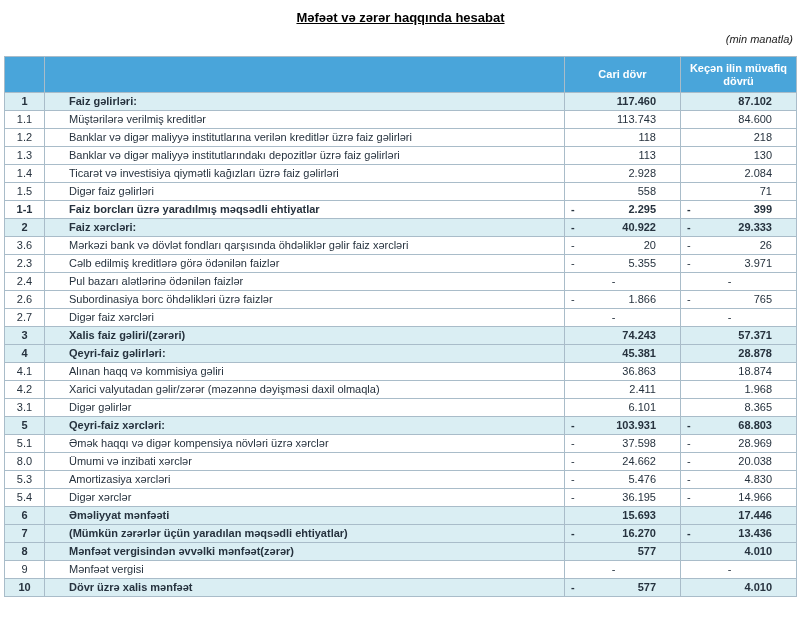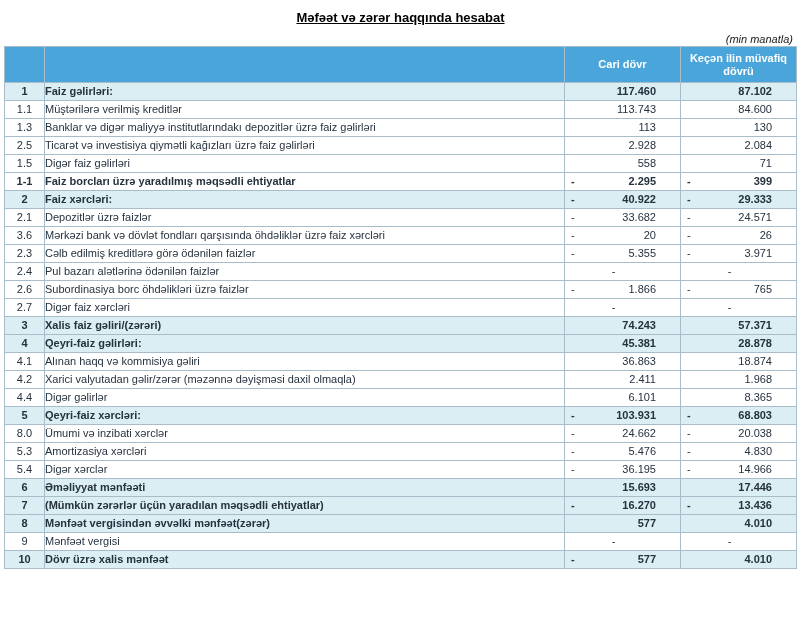--- a/index.html
+++ b/index.html
@@ -23,21 +23,21 @@
     text-decoration: underline;
     color: #000000;
     margin: 4px 0 8px 0;
   }
   .unit-note {
     text-align: right;
     font-style: italic;
     font-size: 11px;
     color: #222222;
     padding-right: 4px;
-    margin-bottom: 1px;
+    margin-bottom: 11px;
   }
   table.report {
     width: 100%;
     border-collapse: collapse;
     table-layout: fixed;
     font-size: 11px;
   }
   th, td {
     border: 1px solid #a9bcc9;
     padding: 2px 4px;
@@ -53,21 +53,21 @@
     padding: 2px 6px;
   }
   .col-no   { width: 40px; }
   .col-num  { width: 116px; }
   td.c-no {
     text-align: center;
     white-space: nowrap;
   }
   td.c-label {
     text-align: left;
-    padding-left: 0;
+    padding-left: 24px;
     white-space: nowrap;
     overflow: hidden;
   }
   td.c-num { padding: 2px 2px; }
   .cellwrap {
     display: flex;
     align-items: baseline;
     padding: 0 22px 0 4px;
     min-height: 13px;
   }
@@ -124,31 +124,41 @@
           <td class="c-no">1.1</td>
           <td class="c-label">Müştərilərə verilmiş kreditlər</td>
           <td class="c-num">
             <div class="cellwrap pos">113.743</div>
           </td>
           <td class="c-num">
             <div class="cellwrap pos">84.600</div>
           </td>
         </tr>
         <tr class="row-detail">
+          <td class="c-no">1.2</td>
+          <td class="c-label">Banklar və digər maliyyə institutlarına verilən kreditlər üzrə faiz gəlirləri</td>
+          <td class="c-num">
+            <div class="cellwrap pos">118</div>
+          </td>
+          <td class="c-num">
+            <div class="cellwrap pos">218</div>
+          </td>
+        </tr>
+        <tr class="row-detail">
           <td class="c-no">1.3</td>
           <td class="c-label">Banklar və digər maliyyə institutlarındakı depozitlər üzrə faiz gəlirləri</td>
           <td class="c-num">
             <div class="cellwrap pos">113</div>
           </td>
           <td class="c-num">
             <div class="cellwrap pos">130</div>
           </td>
         </tr>
         <tr class="row-detail">
-          <td class="c-no">2.5</td>
+          <td class="c-no">1.4</td>
           <td class="c-label">Ticarət və investisiya qiymətli kağızları üzrə faiz gəlirləri</td>
           <td class="c-num">
             <div class="cellwrap pos">2.928</div>
           </td>
           <td class="c-num">
             <div class="cellwrap pos">2.084</div>
           </td>
         </tr>
         <tr class="row-detail">
           <td class="c-no">1.5</td>
@@ -186,38 +196,22 @@
             </div>
           </td>
           <td class="c-num">
             <div class="cellwrap neg">
               <span>-</span>
               <span>29.333</span>
             </div>
           </td>
         </tr>
         <tr class="row-detail">
-          <td class="c-no">2.1</td>
-          <td class="c-label">Depozitlər üzrə faizlər</td>
-          <td class="c-num">
-            <div class="cellwrap neg">
-              <span>-</span>
-              <span>33.682</span>
-            </div>
-          </td>
-          <td class="c-num">
-            <div class="cellwrap neg">
-              <span>-</span>
-              <span>24.571</span>
-            </div>
-          </td>
-        </tr>
-        <tr class="row-detail">
           <td class="c-no">3.6</td>
-          <td class="c-label">Mərkəzi bank və dövlət fondları qarşısında öhdəliklər üzrə faiz xərcləri</td>
+          <td class="c-label">Mərkəzi bank və dövlət fondları qarşısında öhdəliklər gəlir faiz xərcləri</td>
           <td class="c-num">
             <div class="cellwrap neg">
               <span>-</span>
               <span>20</span>
             </div>
           </td>
           <td class="c-num">
             <div class="cellwrap neg">
               <span>-</span>
               <span>26</span>
@@ -310,21 +304,21 @@
           <td class="c-no">4.2</td>
           <td class="c-label">Xarici valyutadan gəlir/zərər (məzənnə dəyişməsi daxil olmaqla)</td>
           <td class="c-num">
             <div class="cellwrap pos">2.411</div>
           </td>
           <td class="c-num">
             <div class="cellwrap pos">1.968</div>
           </td>
         </tr>
         <tr class="row-detail">
-          <td class="c-no">4.4</td>
+          <td class="c-no">3.1</td>
           <td class="c-label">Digər gəlirlər</td>
           <td class="c-num">
             <div class="cellwrap pos">6.101</div>
           </td>
           <td class="c-num">
             <div class="cellwrap pos">8.365</div>
           </td>
         </tr>
         <tr class="row-section">
           <td class="c-no">5</td>
@@ -332,20 +326,36 @@
           <td class="c-num">
             <div class="cellwrap neg">
               <span>-</span>
               <span>103.931</span>
             </div>
           </td>
           <td class="c-num">
             <div class="cellwrap neg">
               <span>-</span>
               <span>68.803</span>
+            </div>
+          </td>
+        </tr>
+        <tr class="row-detail">
+          <td class="c-no">5.1</td>
+          <td class="c-label">Əmək haqqı və digər kompensiya növləri üzrə xərclər</td>
+          <td class="c-num">
+            <div class="cellwrap neg">
+              <span>-</span>
+              <span>37.598</span>
+            </div>
+          </td>
+          <td class="c-num">
+            <div class="cellwrap neg">
+              <span>-</span>
+              <span>28.969</span>
             </div>
           </td>
         </tr>
         <tr class="row-detail">
           <td class="c-no">8.0</td>
           <td class="c-label">Ümumi və inzibati xərclər</td>
           <td class="c-num">
             <div class="cellwrap neg">
               <span>-</span>
               <span>24.662</span>

